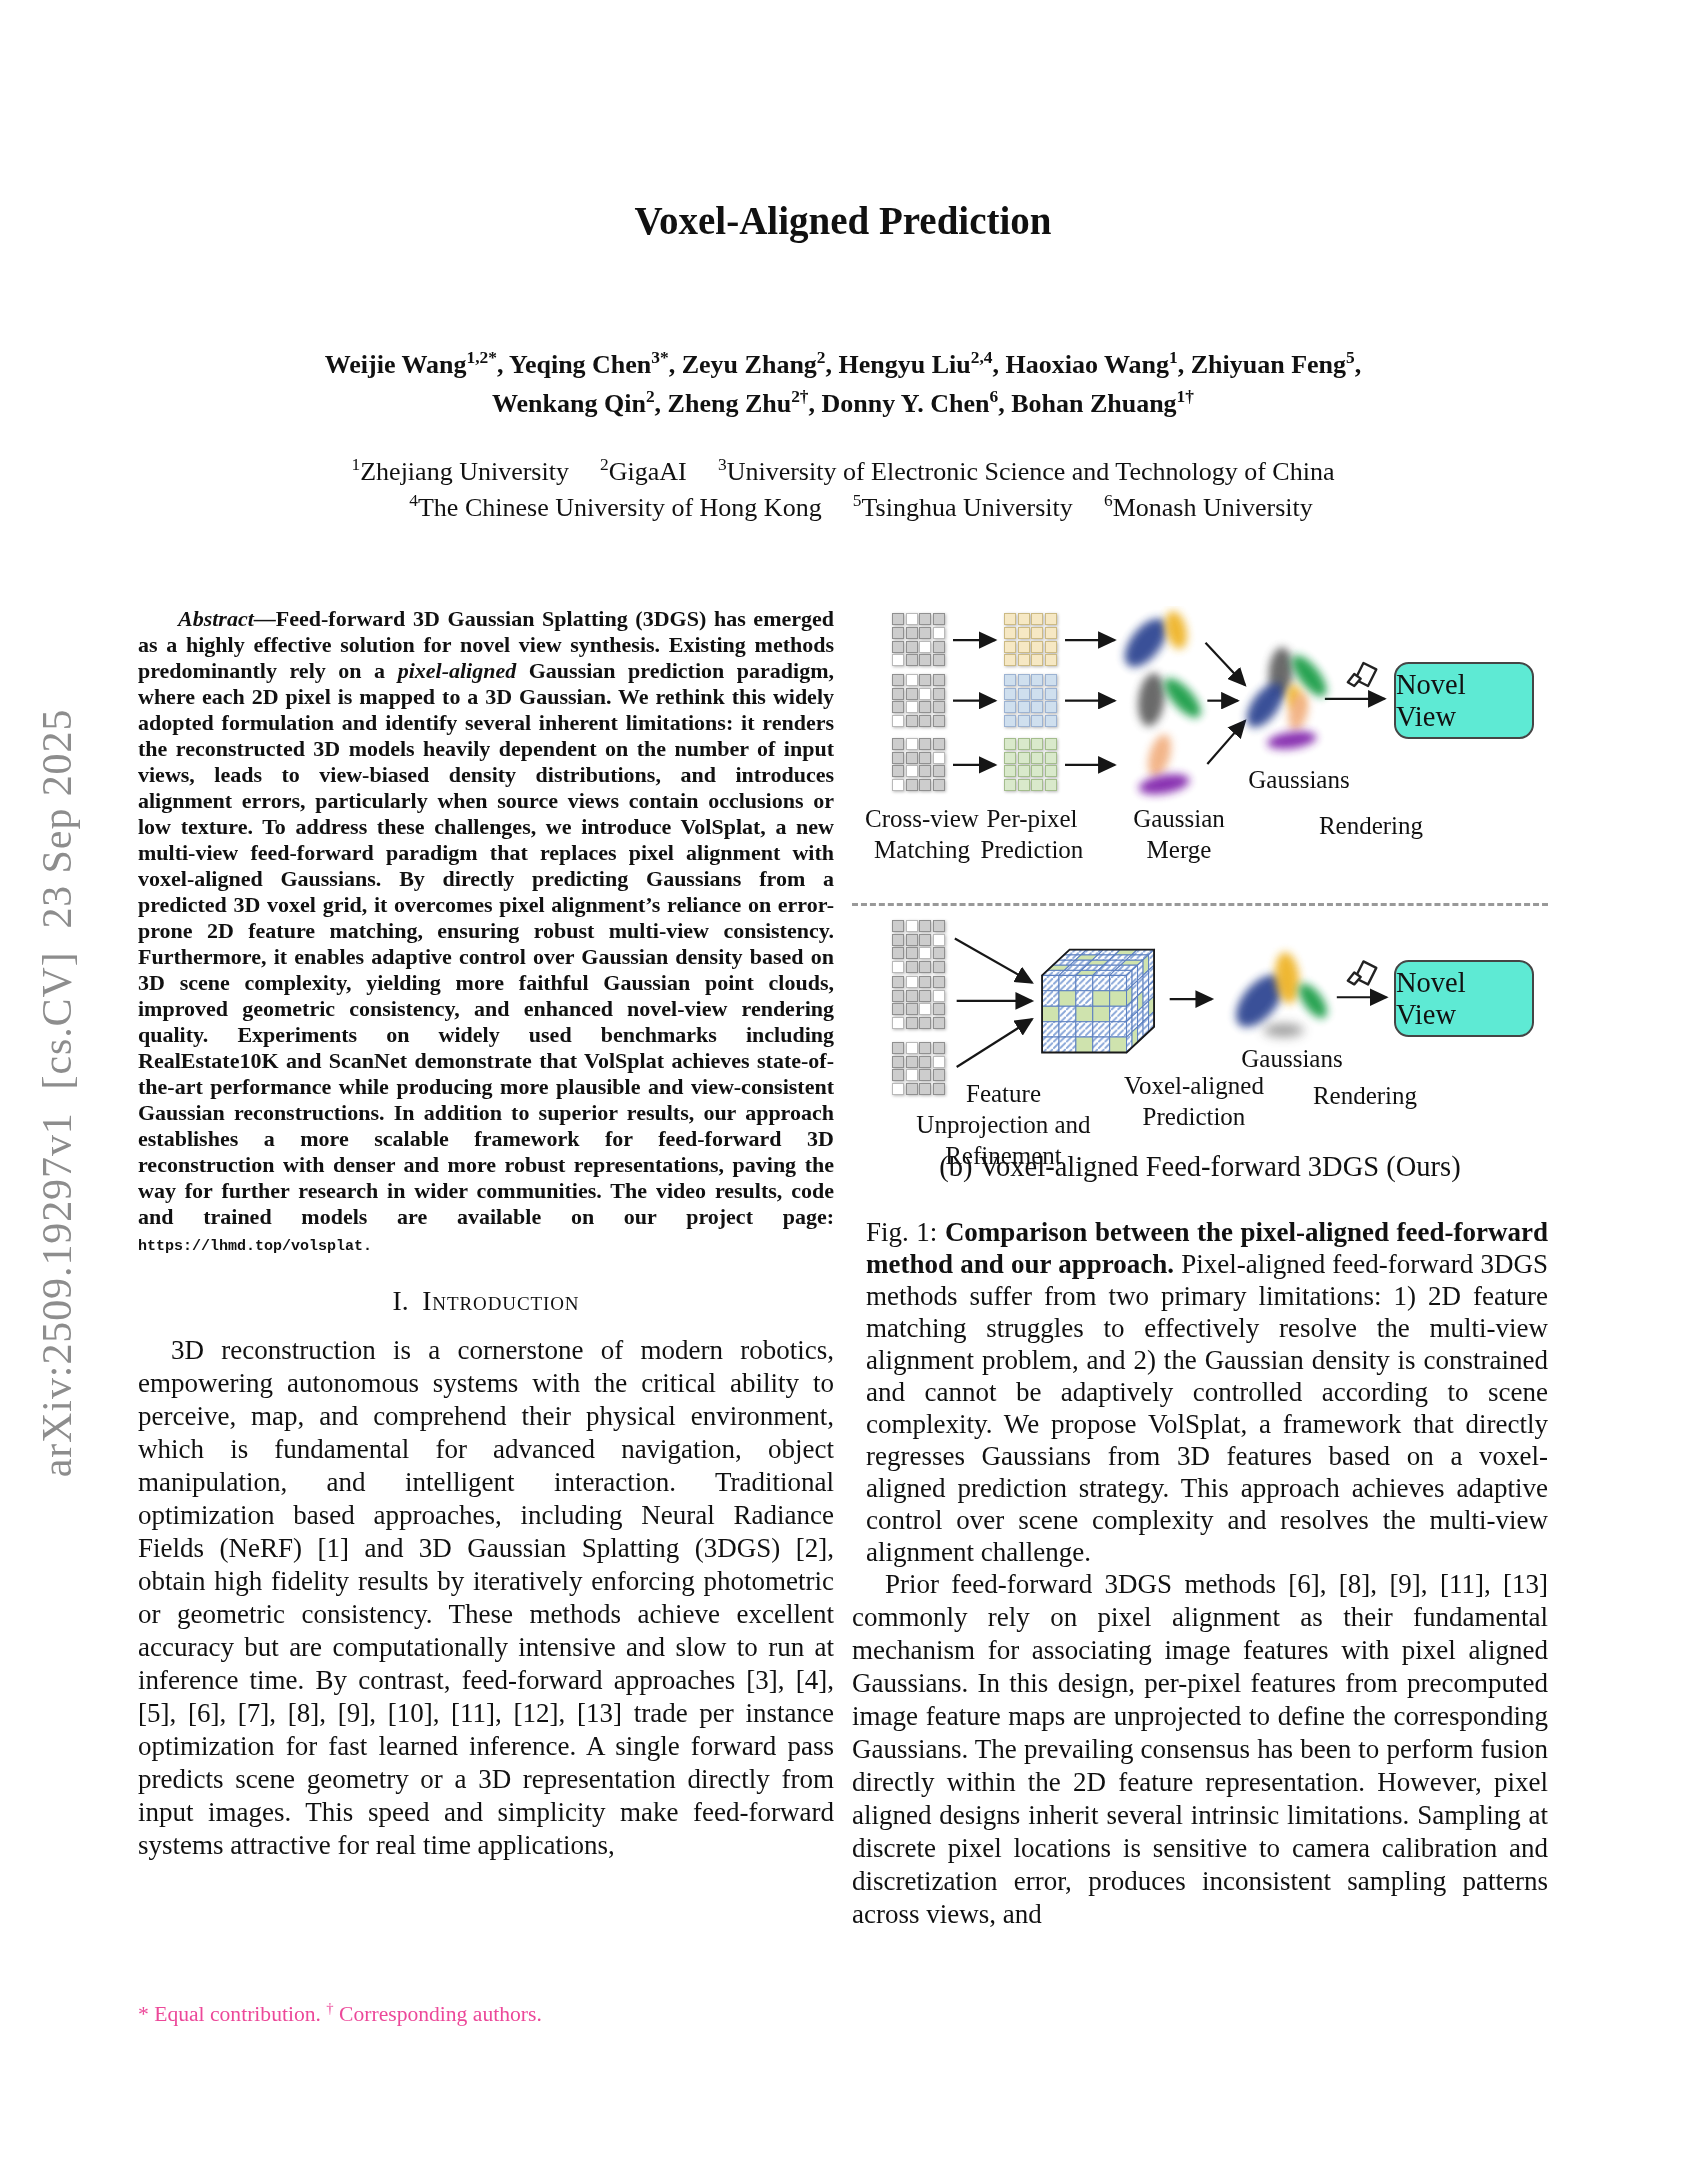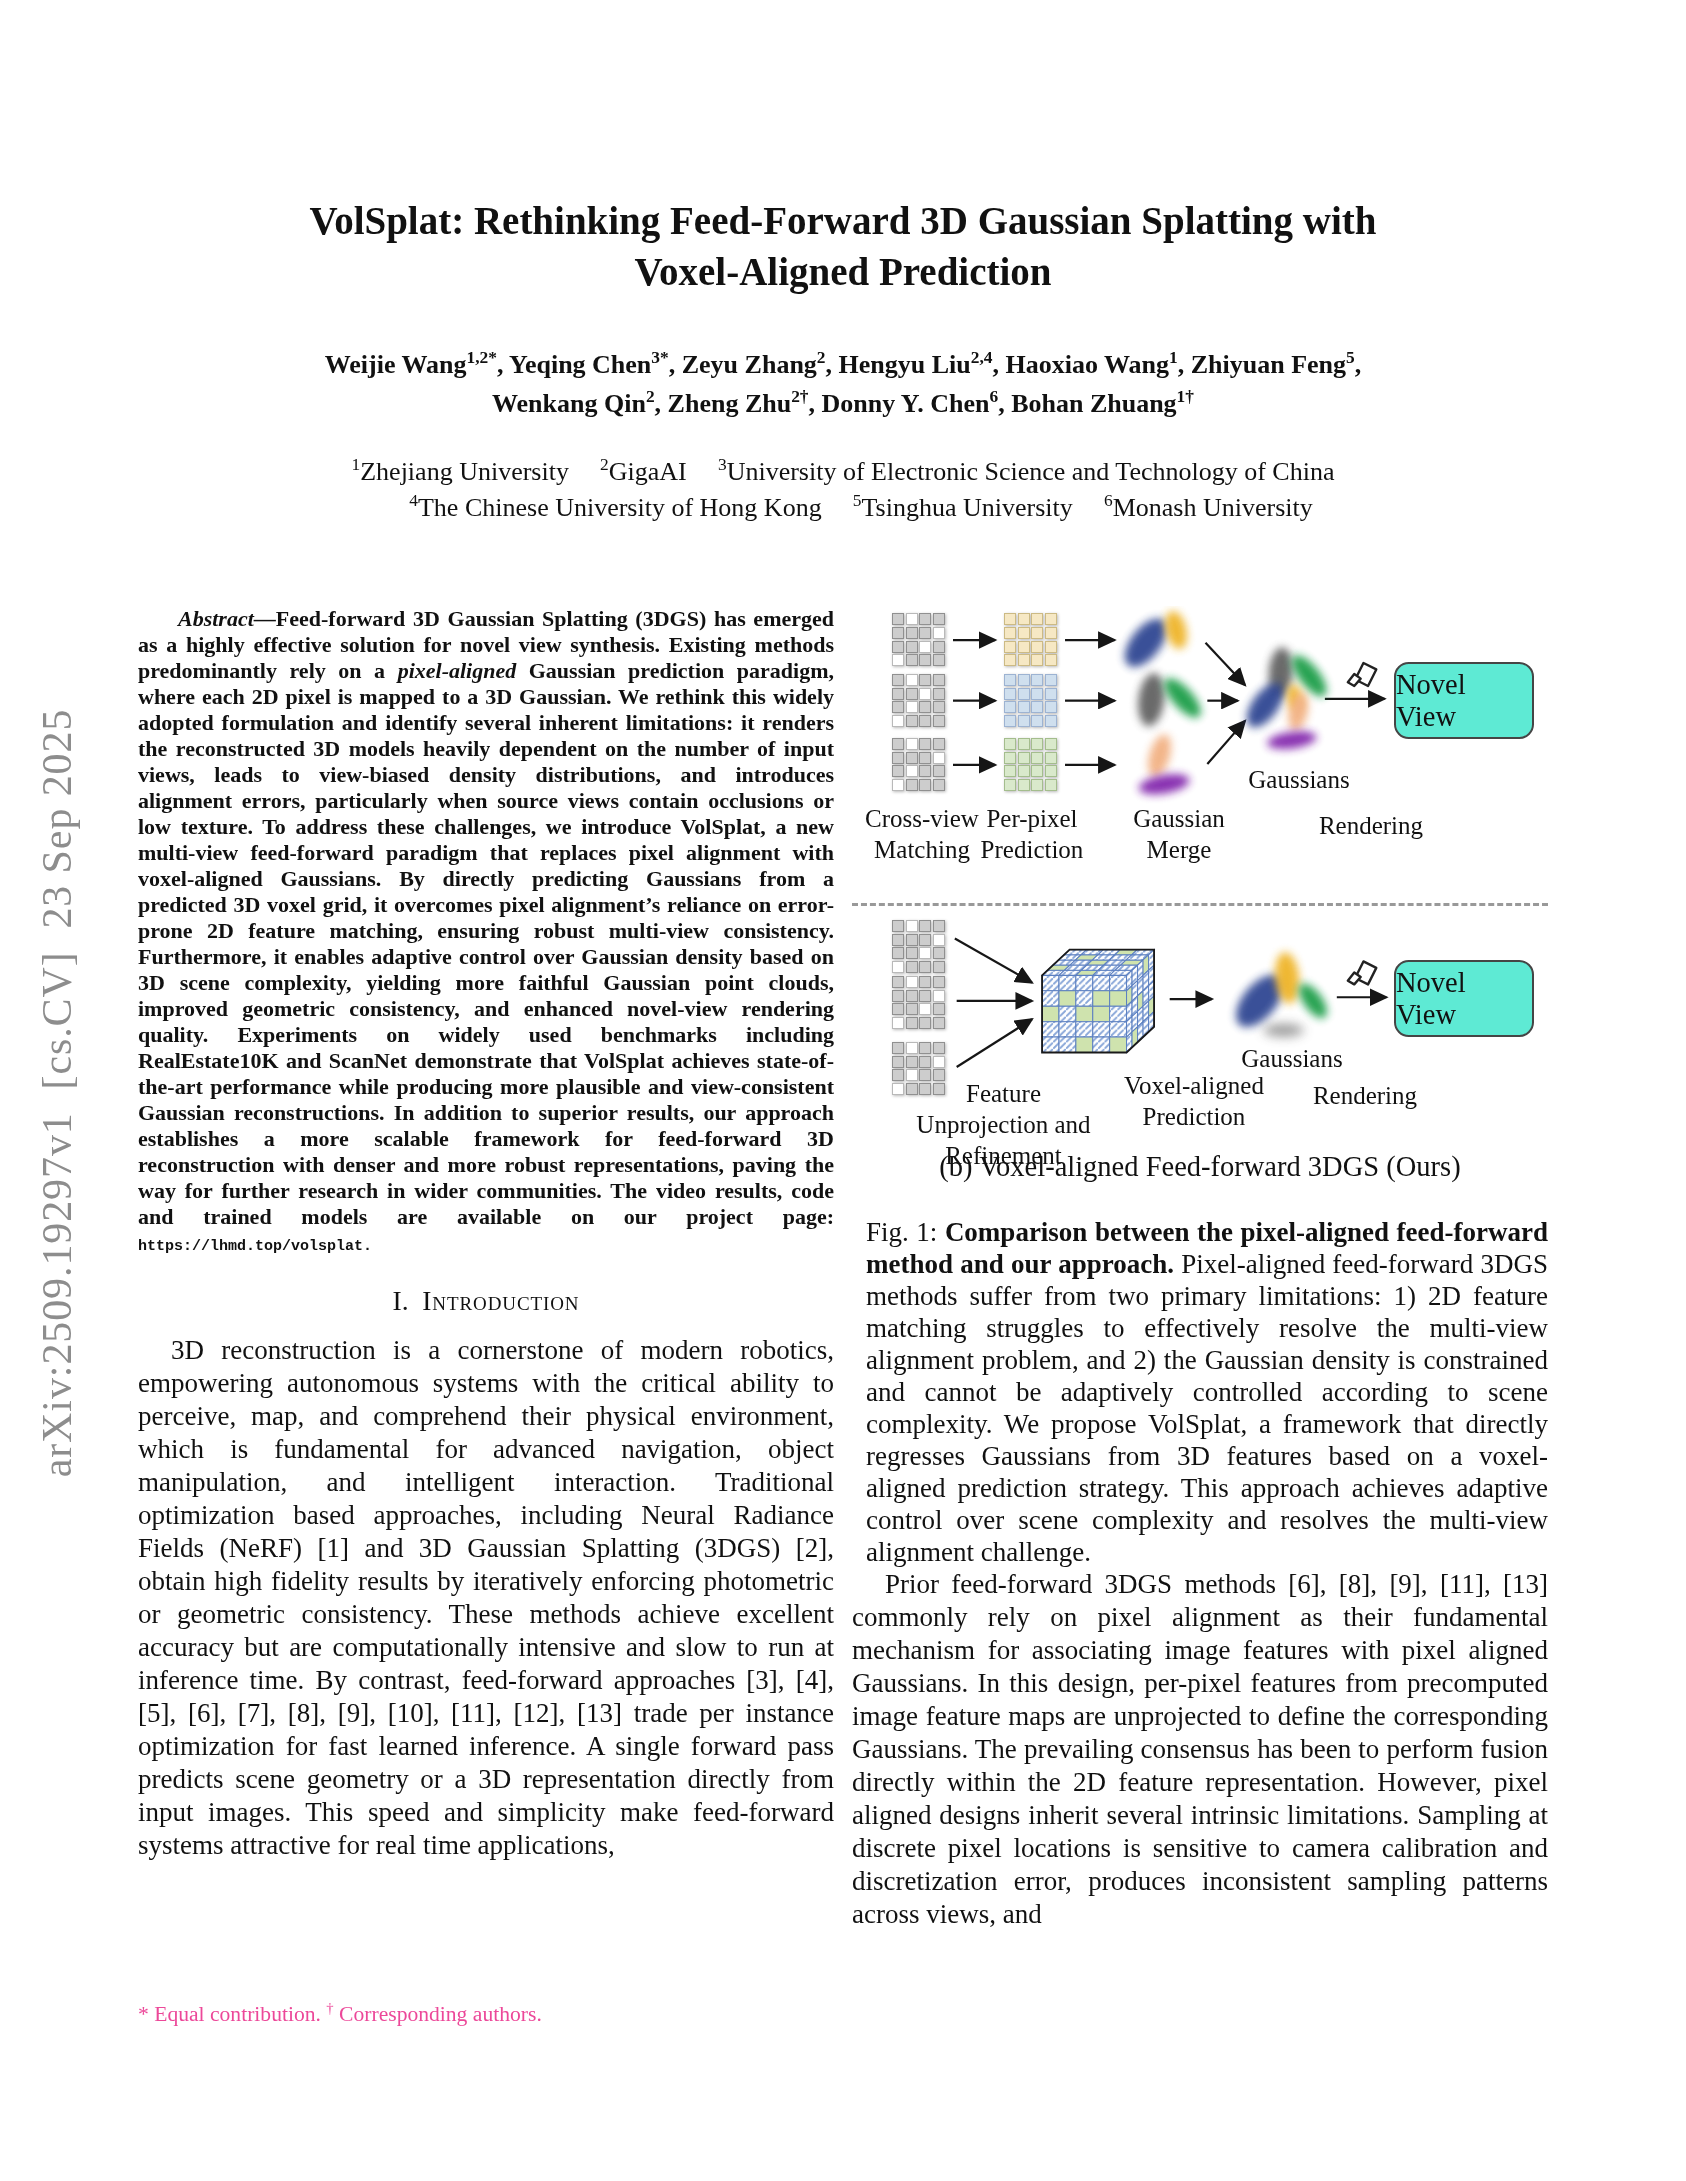--- a/index.html
+++ b/index.html
@@ -50,21 +50,20 @@
   .rc-par2{font-size:27px;line-height:33px;margin:0;}
 </style>
 </head>
 <body>
 
 <div class="page">
 
   <div class="watermark">arXiv:2509.19297v1  [cs.CV]  23 Sep 2025</div>
 
   <div class="title">
-    <div>VolSplat: Rethinking Feed-Forward 3D Gaussian Splatting with</div>
     <div>Voxel-Aligned Prediction</div>
   </div>
 
   <div class="authors" style="top:347px;"><span><span><span>Weijie Wang</span><sup>1,2*</sup>, </span><span><span>Yeqing Chen</span><sup>3*</sup>, </span><span><span>Zeyu Zhang</span><sup>2</sup>, </span><span><span>Hengyu Liu</span><sup>2,4</sup>, </span><span><span>Haoxiao Wang</span><sup>1</sup>, </span><span><span>Zhiyuan Feng</span><sup>5</sup></span></span><span>,</span></div>
   <div class="authors" style="top:386px;"><span><span><span>Wenkang Qin</span><sup>2</sup>, </span><span><span>Zheng Zhu</span><sup>2†</sup>, </span><span><span>Donny Y. Chen</span><sup>6</sup>, </span><span><span>Bohan Zhuang</span><sup>1†</sup></span></span><span></span></div>
 
   <div class="affils" style="top:454px;"><span class="affil"><sup>1</sup>Zhejiang University</span><span class="affil"><sup>2</sup>GigaAI</span><span class="affil"><sup>3</sup>University of Electronic Science and Technology of China</span></div>
   <div class="affils" style="top:490px;padding-left:18px;"><span class="affil"><sup>4</sup>The Chinese University of Hong Kong</span><span class="affil"><sup>5</sup>Tsinghua University</span><span class="affil"><sup>6</sup>Monash University</span></div>
 
   <div class="col col-left">

